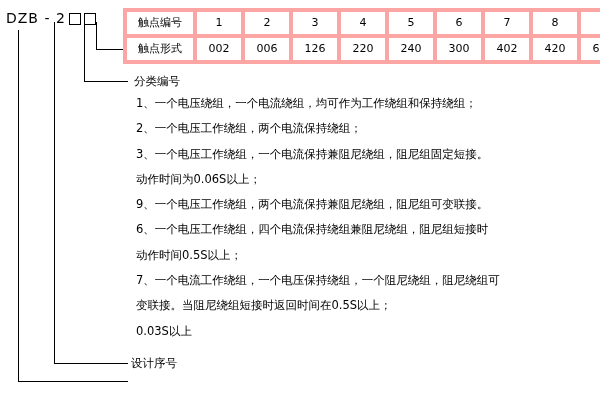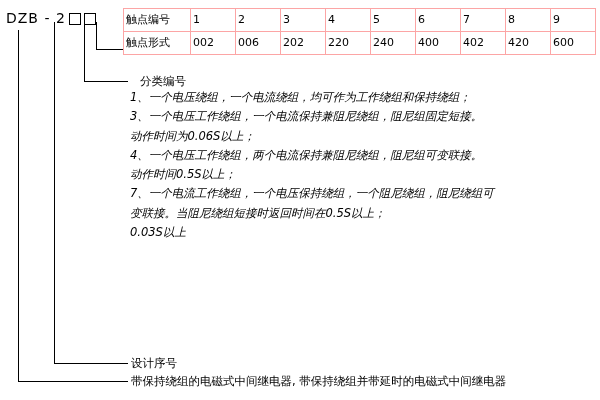--- a/index.html
+++ b/index.html
@@ -43,22 +43,22 @@
   .table-wrap {
     position: absolute;
     left: 123px;
     top: 8px;
   }
   table.contact-table {
     border-collapse: collapse;
     font-size: 11px;
   }
   table.contact-table td {
-    border: 1px solid #fca5a5;
-    text-align: left;
+    border: 4px solid #fca5a5;
+    text-align: center;
     vertical-align: middle;
     height: 22px;
     line-height: 22px;
     padding: 0 2px;
   }
   table.contact-table td.head {
     width: 62px;
     min-width: 62px;
   }
   table.contact-table td.cell {
@@ -87,22 +87,21 @@
   }
   .desc-block {
     position: absolute;
     left: 130px;
     top: 88px;
     width: 460px;
     font-size: 11.5px;
     line-height: 19.3px;
   }
   .desc-block p {
-    margin: 0;
-    font-style: italic;
+    margin: 6px;
   }
 </style>
 </head>
 <body>
 
 <div id="root">
 
   <div class="model-code">
     <span>DZB - 2</span><span class="box"></span><span class="box"></span>
   </div>
@@ -119,52 +118,53 @@
         <td class="cell">5</td>
         <td class="cell">6</td>
         <td class="cell">7</td>
         <td class="cell">8</td>
         <td class="cell">9</td>
       </tr>
       <tr>
         <td class="head">触点形式</td>
         <td class="cell">002</td>
         <td class="cell">006</td>
-        <td class="cell">202</td>
+        <td class="cell">126</td>
         <td class="cell">220</td>
         <td class="cell">240</td>
-        <td class="cell">400</td>
+        <td class="cell">300</td>
         <td class="cell">402</td>
         <td class="cell">420</td>
         <td class="cell">600</td>
       </tr>
     </tbody>
       </table>
   </div>
 
   <div class="vline" style="left:96px; top:22px; height:28px;"></div>
   <div class="hline" style="left:96px; top:49px; width:27px;"></div>
 
   <div class="vline" style="left:84px; top:22px; height:60px;"></div>
   <div class="hline" style="left:84px; top:81px; width:44px;"></div>
 
   <div class="vline" style="left:54px; top:22px; height:342px;"></div>
   <div class="hline" style="left:54px; top:363px; width:74px;"></div>
 
   <div class="vline" style="left:18px; top:30px; height:352px;"></div>
   <div class="hline" style="left:18px; top:381px; width:110px;"></div>
 
-  <div class="label" style="left:140px; top:73px;text-align:right;">分类编号</div>
+  <div class="label" style="left:134px; top:73px;text-align:right;">分类编号</div>
   <div class="label" style="left:131px; top:355px;">设计序号</div>
-  <div class="label" style="left:131px; top:373px;">带保持绕组的电磁式中间继电器, 带保持绕组并带延时的电磁式中间继电器</div>
 
   <div class="desc-block">
     <p>1、一个电压绕组，一个电流绕组，均可作为工作绕组和保持绕组；</p>
+    <p>2、一个电压工作绕组，两个电流保持绕组；</p>
     <p>3、一个电压工作绕组，一个电流保持兼阻尼绕组，阻尼组固定短接。</p>
     <p>动作时间为0.06S以上；</p>
-    <p>4、一个电压工作绕组，两个电流保持兼阻尼绕组，阻尼组可变联接。</p>
+    <p>9、一个电压工作绕组，两个电流保持兼阻尼绕组，阻尼组可变联接。</p>
+    <p>6、一个电压工作绕组，四个电流保持绕组兼阻尼绕组，阻尼组短接时</p>
     <p>动作时间0.5S以上；</p>
     <p>7、一个电流工作绕组，一个电压保持绕组，一个阻尼绕组，阻尼绕组可</p>
     <p>变联接。当阻尼绕组短接时返回时间在0.5S以上；</p>
     <p>0.03S以上</p>
   </div>
 
 </div>
 
 </body></html>

